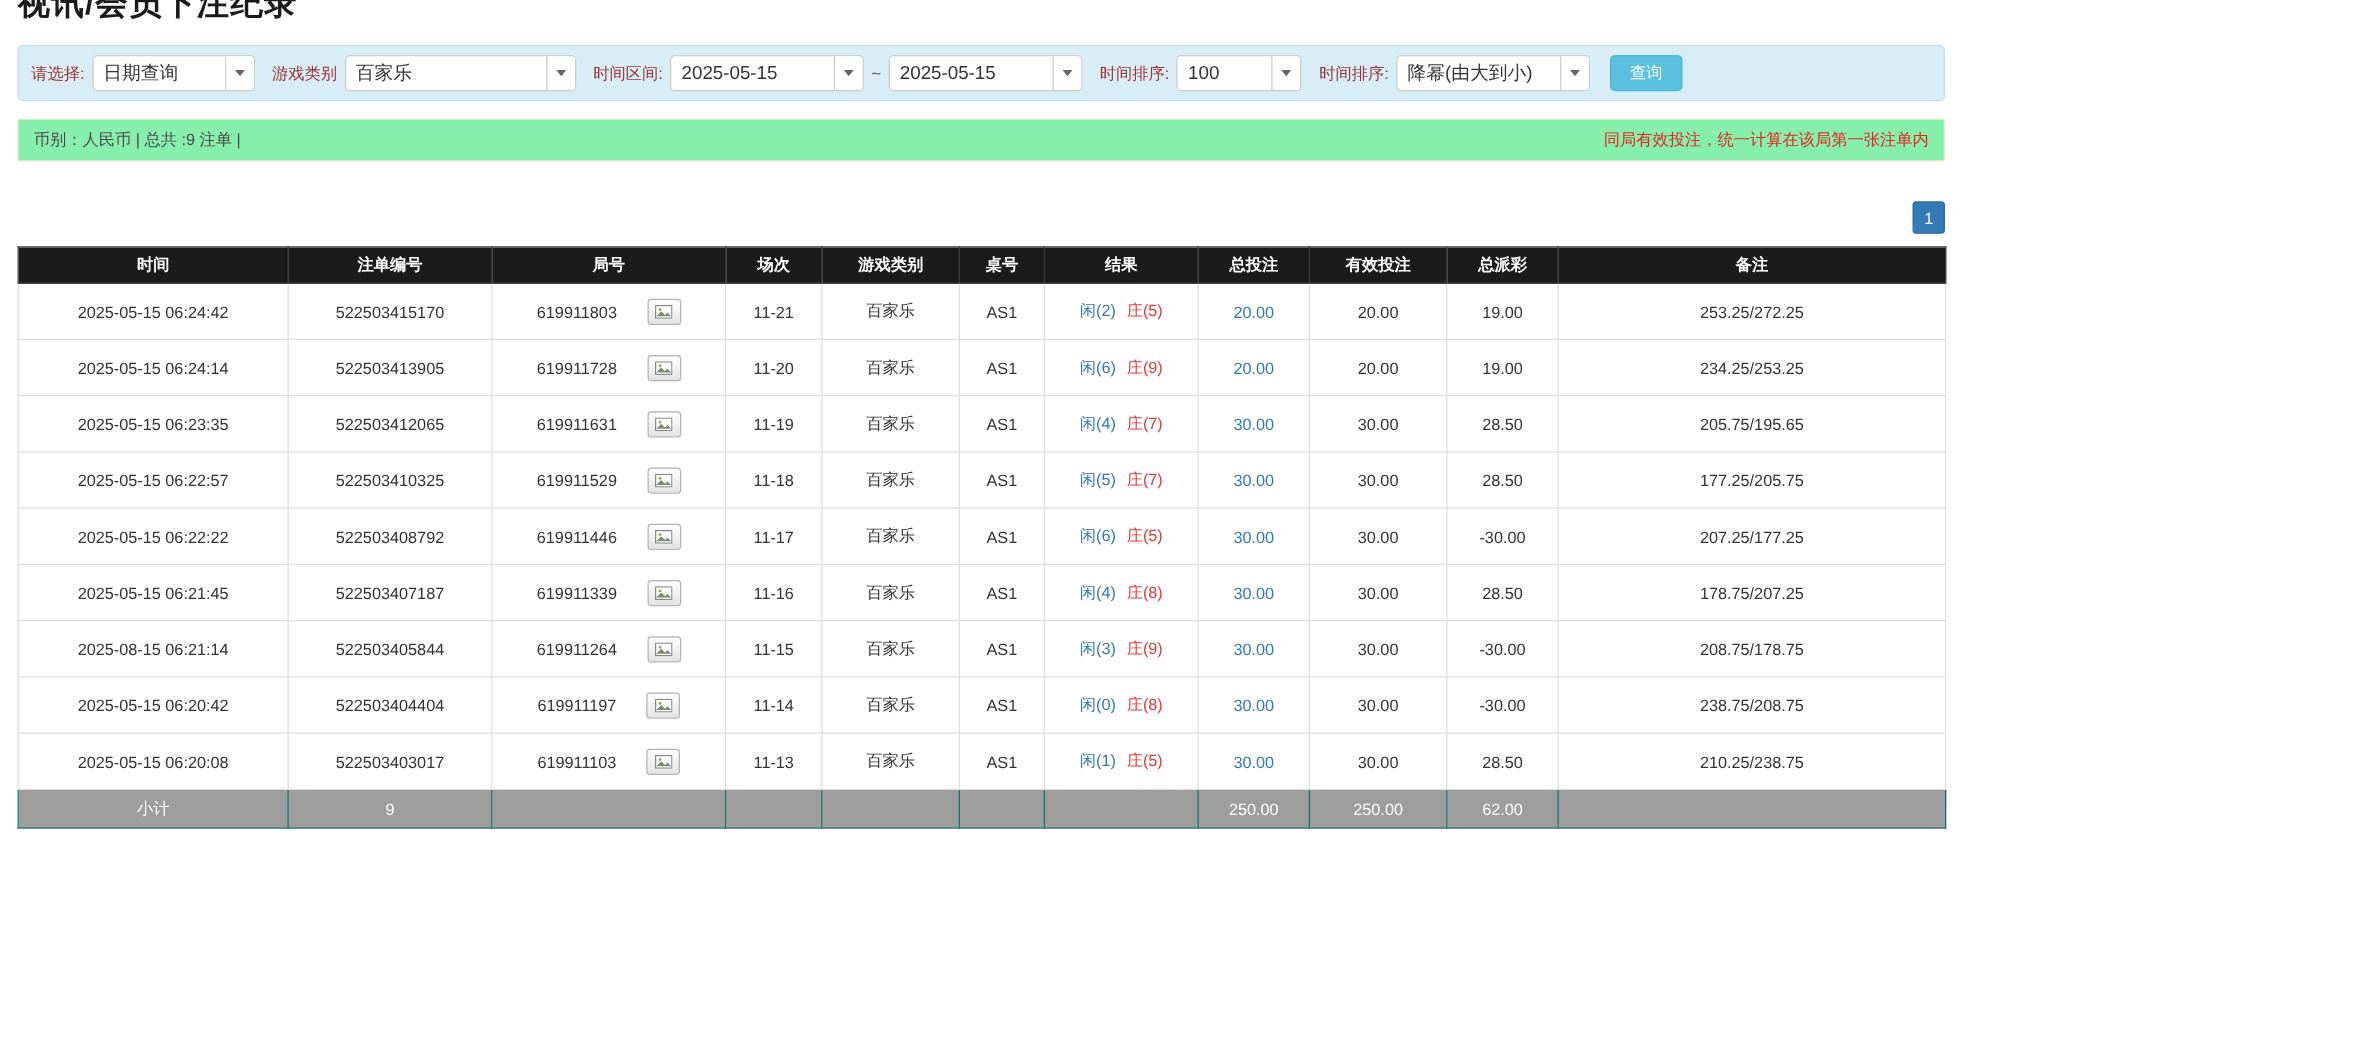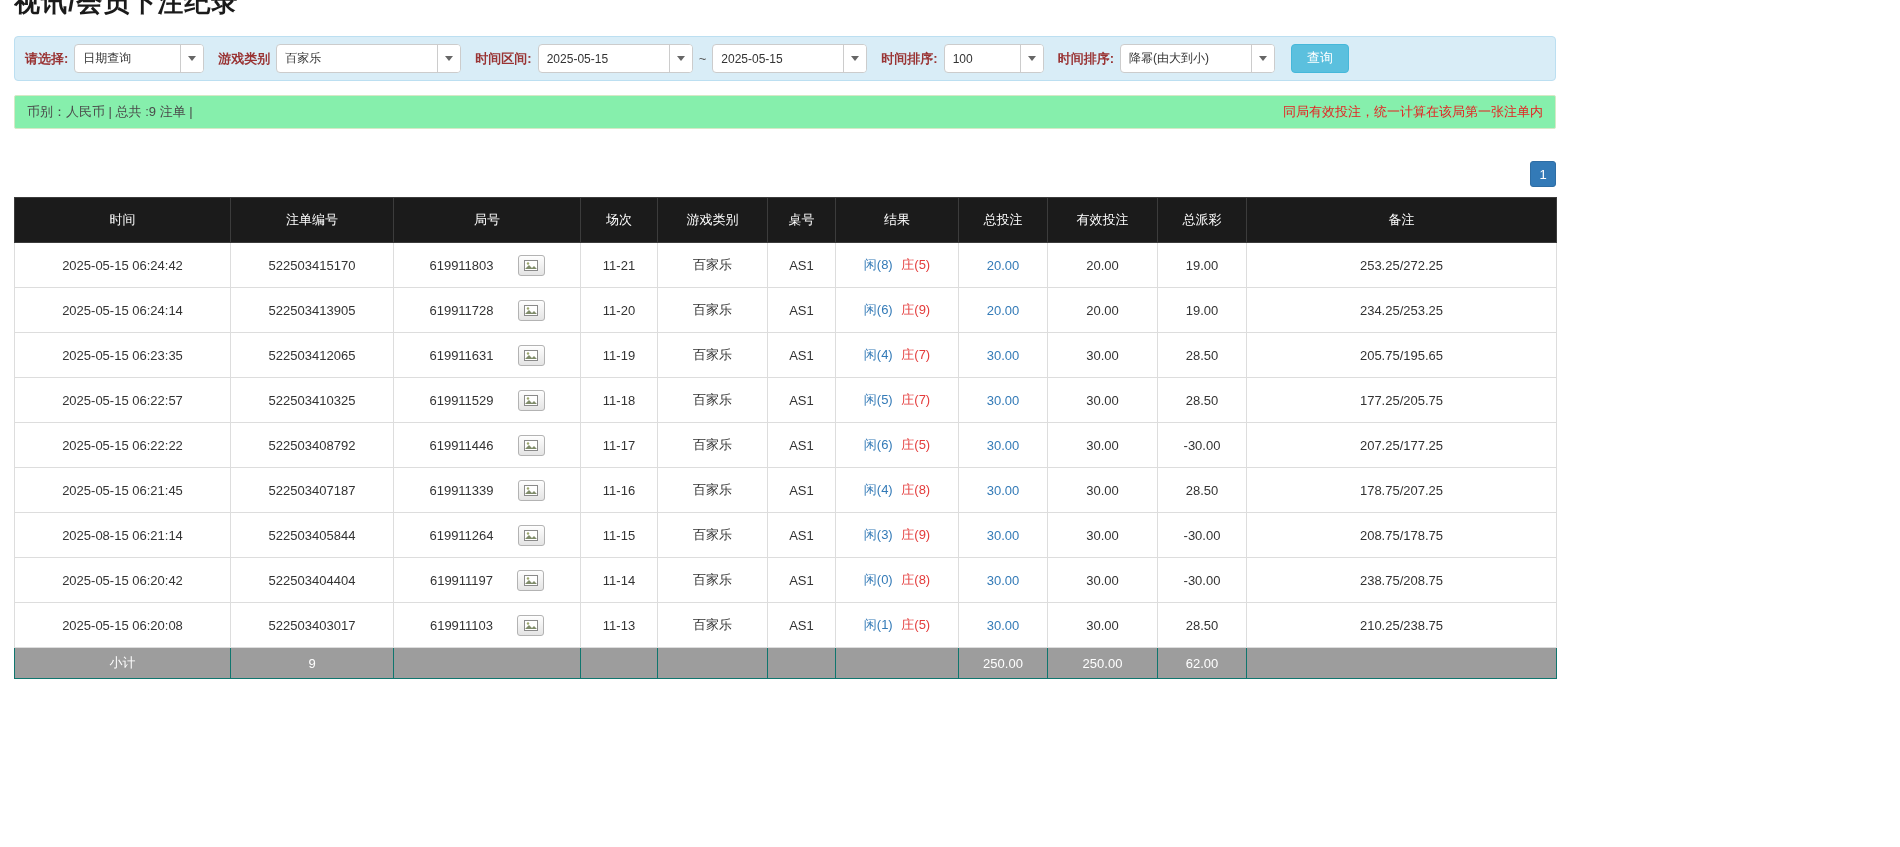--- a/index.html
+++ b/index.html
@@ -15,41 +15,41 @@
   body{margin:0;background:#fff;color:#333;font-family:"Liberation Sans","DejaVu Sans",sans-serif}
   .page{width:1542px;margin:0 0 0 14px}
 
   
   .title-clip{height:16px;overflow:hidden}
   .title-clip h1{margin:0;font-size:26px;font-weight:bold;color:#1a1a1a;transform:translateY(-15px);letter-spacing:1px;white-space:nowrap}
 
   
   .filter-bar{margin-top:20px;background:#d9edf7;border:1px solid #bcdff1;border-radius:4px;padding:7px 10px;display:flex;align-items:center}
   .fgroup{display:flex;align-items:center;margin-right:14px}
-  .flabel{color:var(--label-maroon);font-weight:bold;font-size:13px;margin-right:6px;white-space:nowrap}
+  .flabel{color:var(--label-maroon);font-weight:normal;font-size:13px;margin-right:6px;white-space:nowrap}
   .combo{display:inline-flex;align-items:center;height:29px;background:#fff;border:1px solid #ccc;border-radius:4px;overflow:hidden;cursor:pointer}
-  .combo .val{flex:1;padding:0 8px;font-size:12px;color:#333;white-space:nowrap;overflow:hidden;text-align:left}
+  .combo .val{flex:1;padding:0 8px;font-size:15px;color:#333;white-space:nowrap;overflow:hidden;text-align:left}
   .caret-btn{width:23px;align-self:stretch;border-left:1px solid #ccc;display:flex;align-items:center;justify-content:center;background:#fff}
   .caret{width:0;height:0;border-left:4px solid transparent;border-right:4px solid transparent;border-top:5px solid #666}
   .w130{width:130px}.w185{width:185px}.w155{width:155px}.w100{width:100px}
   .tilde{color:#555;font-size:13px;margin:0 6px}
   .query-btn{margin-left:2px;background:var(--query-teal);border:1px solid #46b8da;color:#fff;font-size:13px;padding:6px 15px;border-radius:4px;cursor:pointer;line-height:1.1}
 
   
   .summary-bar{margin-top:14px;background:#86efac;border:1px solid #d6e9c6;border-radius:2px;height:34px;display:flex;align-items:center;justify-content:space-between;padding:0 12px;font-size:13px}
   .summary-left{color:#4a4a4a}
   .summary-note{color:#e52222}
 
   
   .pagination{margin-top:32px;text-align:right}
   .page-btn{display:inline-block;min-width:26px;height:26px;line-height:25px;text-align:center;background:var(--link-blue);border:1px solid #2e6da4;color:#fff;font-size:13px;border-radius:3px;cursor:pointer}
 
   
   table.records{margin-top:10px;width:100%;border-collapse:collapse;font-size:13px;table-layout:fixed}
-  .records th{background:var(--header-bg);color:#fff;height:45px;font-weight:normal;border:1px solid #3c3c3c;padding:0 4px}
+  .records th{background:var(--header-bg);color:#fff;height:29px;font-weight:bold;border:1px solid #3c3c3c;padding:0 4px}
   .records tbody td{border:1px solid #ddd;height:45px;text-align:center;color:#333;background:#fff;padding:0 4px;overflow:hidden;white-space:nowrap}
   .round-wrap{display:inline-flex;align-items:center;gap:24px}
   .img-btn{display:inline-flex;align-items:center;justify-content:center;width:27px;height:21px;border:1px solid #b3b3b3;border-radius:3px;background:linear-gradient(#fefefe,#e4e4e4);cursor:pointer}
   .player{color:var(--link-blue)}
   .banker{color:var(--banker-red);margin-left:5px}
   .betlink{color:var(--link-blue);cursor:pointer}
   .neg{color:var(--negative-red)}
   tfoot td{background:var(--footer-bg);color:#fff;height:31px;border:1px solid #0f766e;text-align:center;font-size:13px;padding:0 4px}
 </style>
 </head>
@@ -173,21 +173,21 @@
             <circle cx="4" cy="3.5" r="1.2" fill="#9aa66e"></circle>
             <path d="M1 9 L5 5 L8 8 L10 6 L13 9 Z" fill="#7f8c6a"></path>
           </svg>
         </span>
       </span>
     </td>
     <td>11-21</td>
     <td>百家乐</td>
     <td>AS1</td>
     <td>
-      <span class="player">闲(8)</span>
+      <span class="player">闲(2)</span>
       <span class="banker">庄(5)</span>
     </td>
     <td>
       <span class="betlink">20.00</span>
     </td>
     <td>20.00</td>
     <td>19.00</td>
     <td>253.25/272.25</td>
   </tr>
 

